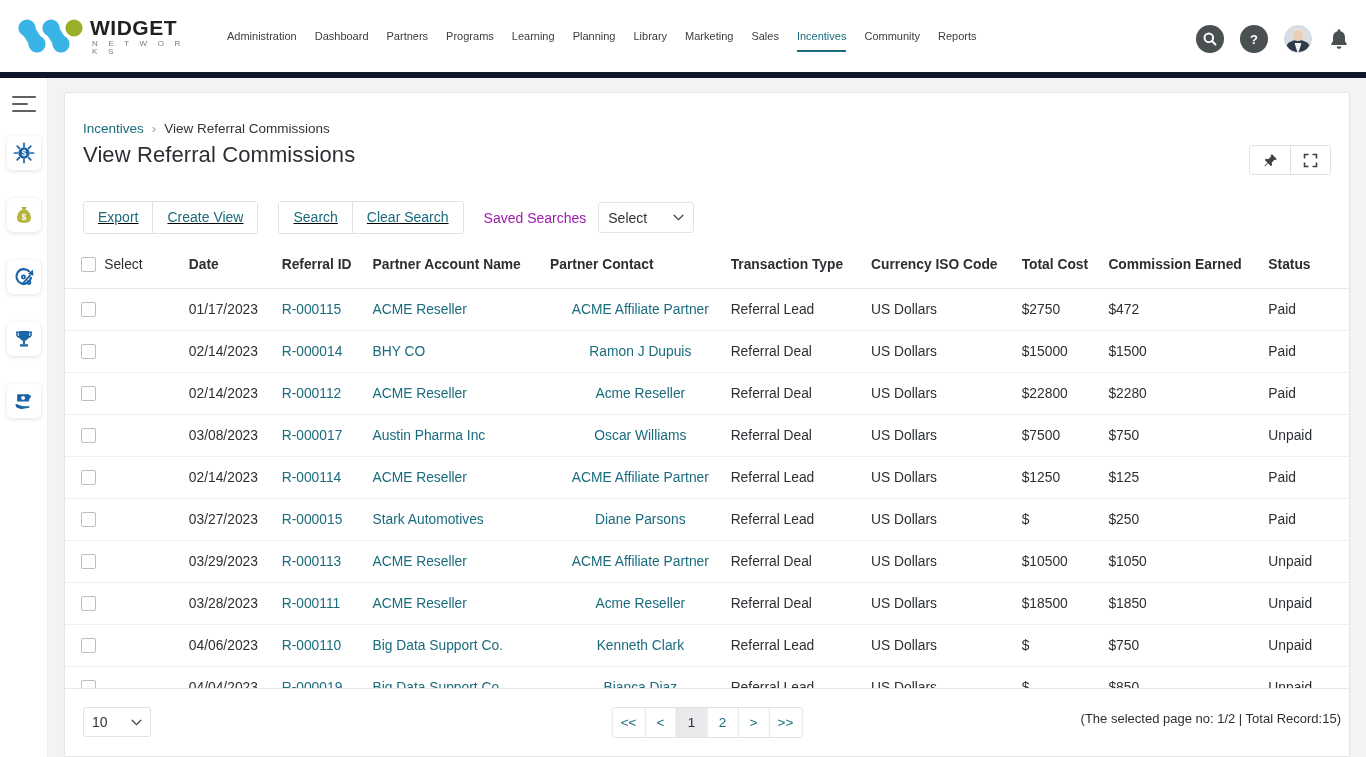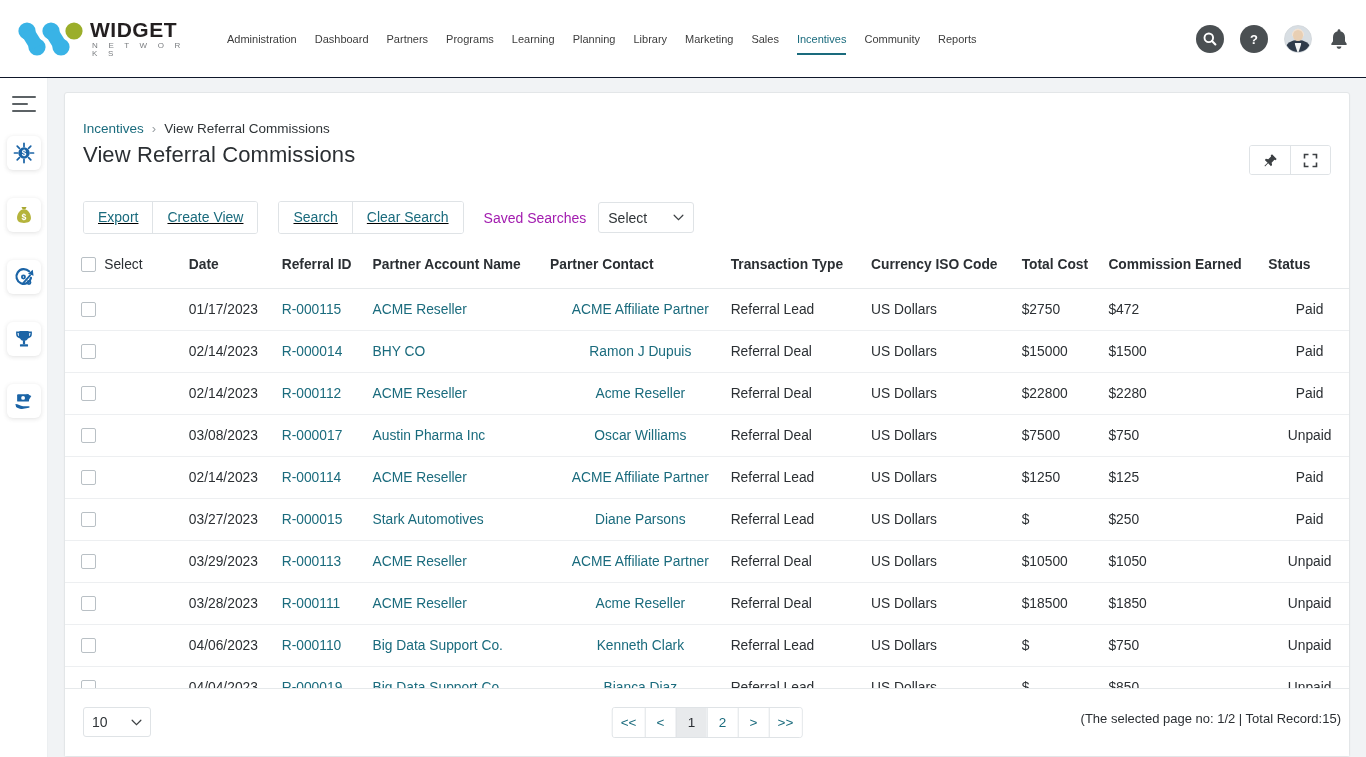--- a/index.html
+++ b/index.html
@@ -11,21 +11,21 @@
     font-family: "Liberation Sans", sans-serif;
     -webkit-font-smoothing: antialiased;
   }
 
   
   .topbar {
     position: absolute; top: 0; left: 0;
     width: 1366px; height: 78px;
     background: #ffffff;
     display: flex; align-items: center;
-    border-bottom: 1px solid #0f172a;
+    border-bottom: 6px solid #0f172a;
   }
   .logo-wrap {
     display: flex; align-items: center;
     margin-left: 16px; width: 182px;
   }
   .logo-mark { width: 68px; height: 40px; flex: 0 0 auto; }
   .logo-text { margin-left: 6px; line-height: 1; }
   .logo-title {
     font-size: 21px; font-weight: bold; letter-spacing: 0.5px;
     color: #231f20;
@@ -201,21 +201,21 @@
   .c-check { width: 38px; padding-left: 16px !important; }
   .c-select { width: 82px; }
   .c-date { width: 90px; }
   .c-refid { width: 88px; }
   .c-acct { width: 172px; }
   .c-contact { width: 175px; text-align: center; }
   .c-trans { width: 136px; }
   .c-curr { width: 146px; }
   .c-cost { width: 84px; }
   .c-comm { width: 155px; }
-  .c-status { width: 80px; text-align: center; }
+  .c-status { width: 80px; }
 
   .chk {
     width: 15px; height: 15px; border: 1px solid #b9c0c5;
     border-radius: 2px; background: #fff; display: block; cursor: pointer;
   }
   .sel-head { color: #6c7379; font-weight: normal !important; font-size: 13.8px; }
   .lnk { color: #1a6b7d; cursor: pointer; }
 
   
   .footer {

